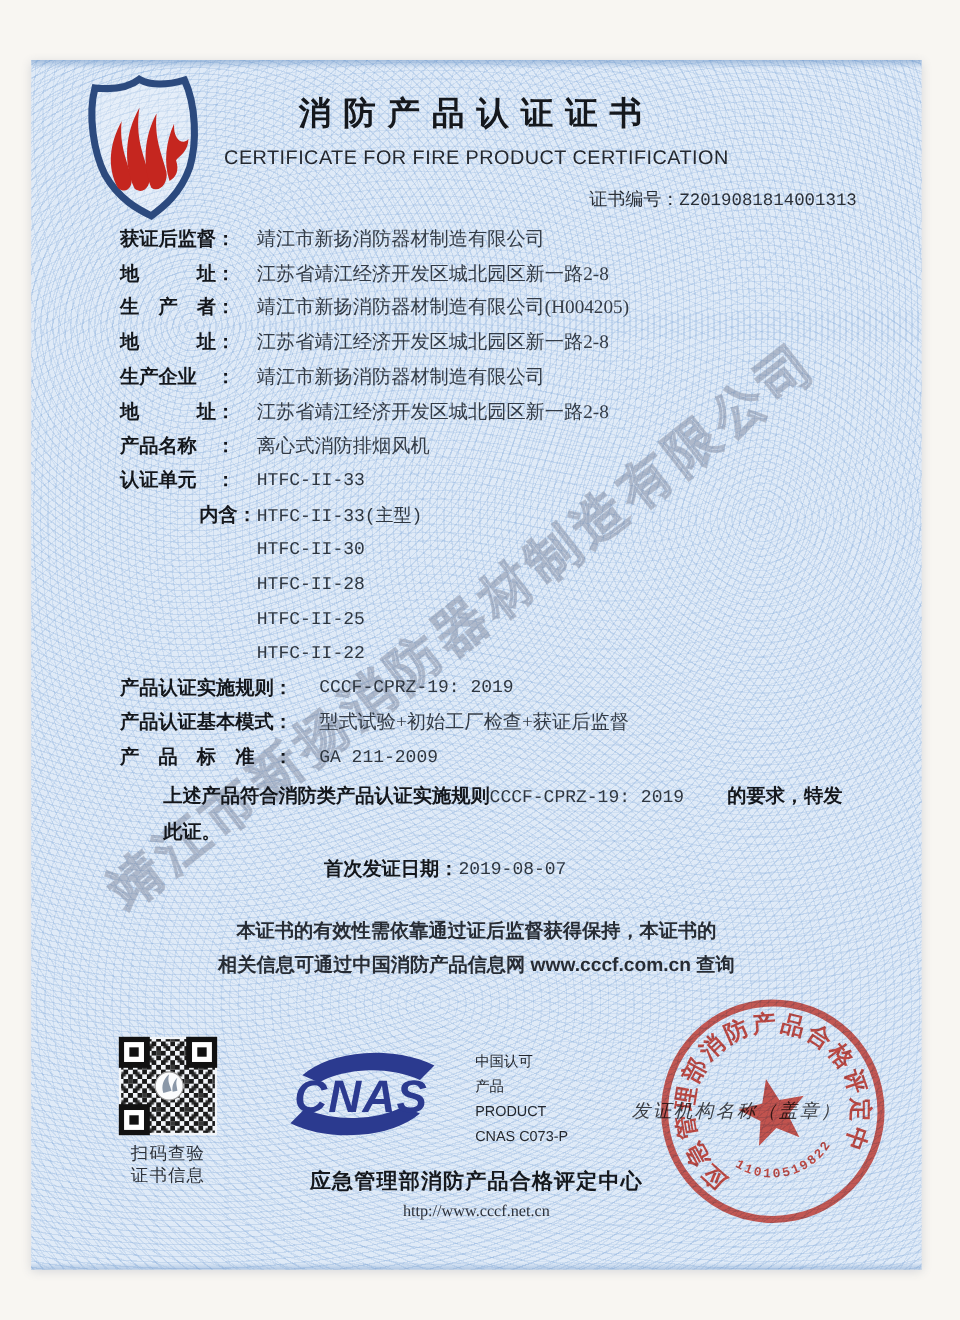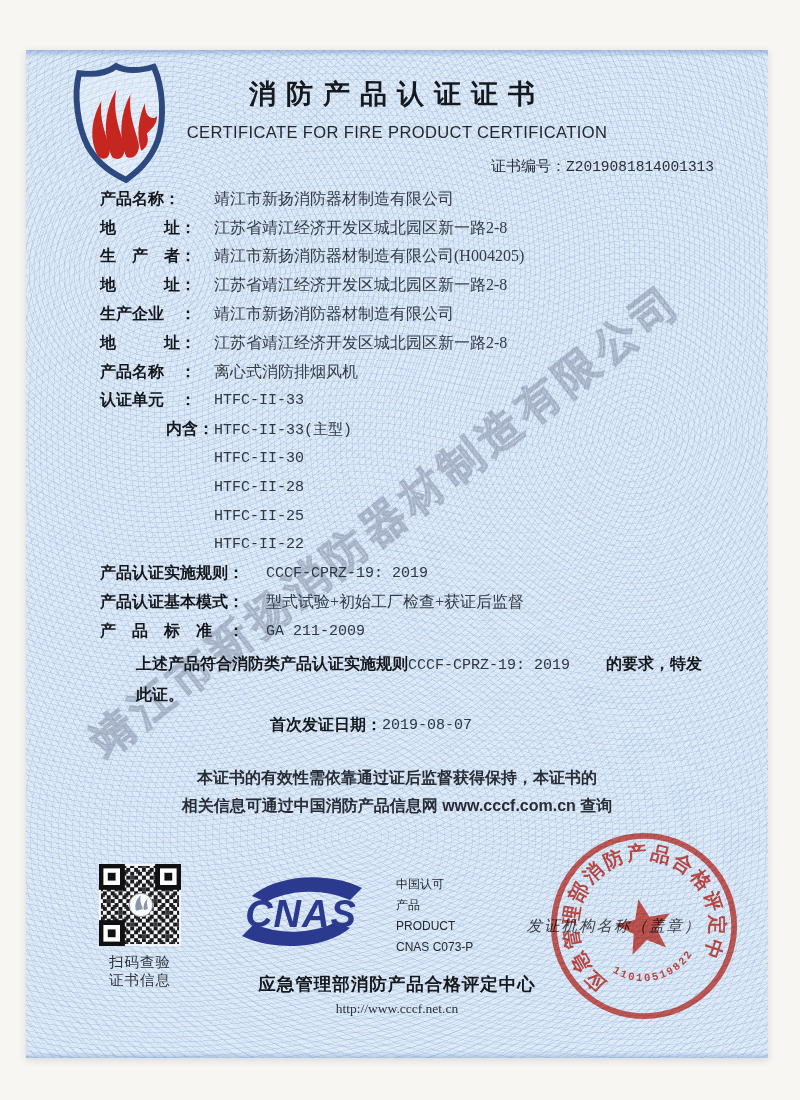--- a/index.html
+++ b/index.html
@@ -143,21 +143,21 @@
     <div class="titles">
       <div class="title">消防产品认证证书</div>
       <div class="subtitle">CERTIFICATE FOR FIRE PRODUCT CERTIFICATION</div>
     </div>
   </div>
 
   <div class="certno"><span>证书编号：</span><span class="mono">Z2019081814001313</span></div>
 
   <div class="fields">
     <div class="row">
-      <span class="lbl">产品名称：</span>
+      <span class="lbl">获证后监督：</span>
       <span class="val">靖江市新扬消防器材制造有限公司</span>
     </div>
     <div class="row">
       <span class="lbl">地　　　址：</span>
       <span class="val">江苏省靖江经济开发区城北园区新一路2-8</span>
     </div>
     <div class="row">
       <span class="lbl">生　产　者：</span>
       <span class="val">靖江市新扬消防器材制造有限公司(H004205)</span>
     </div>

